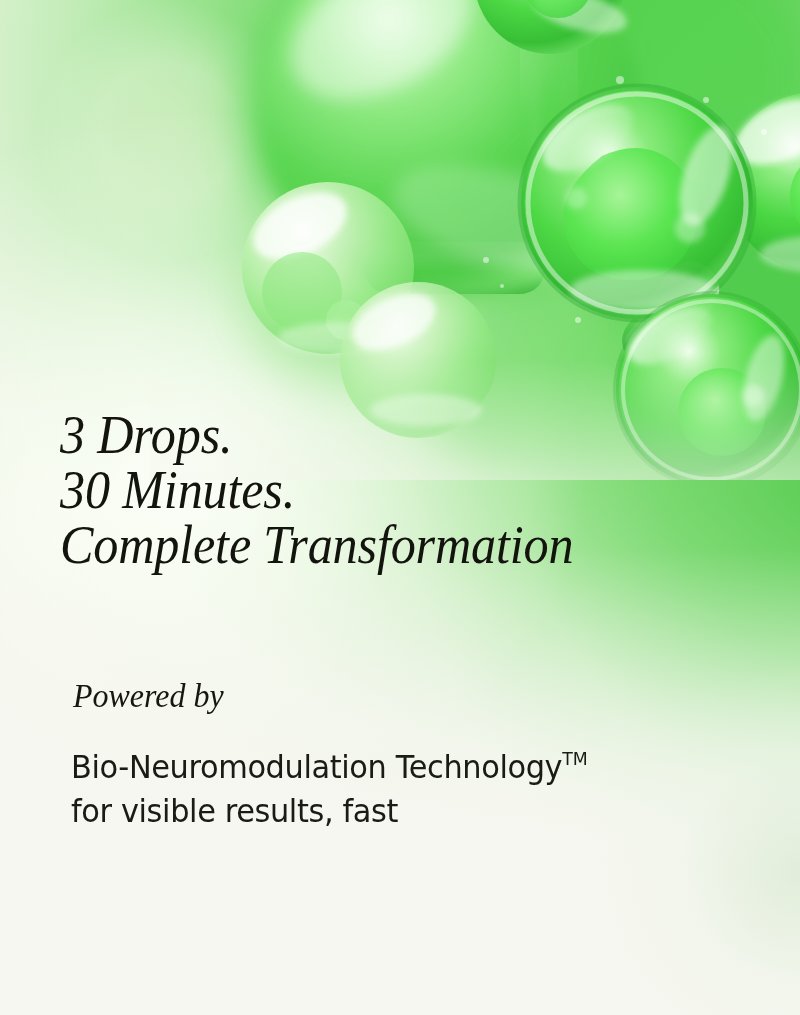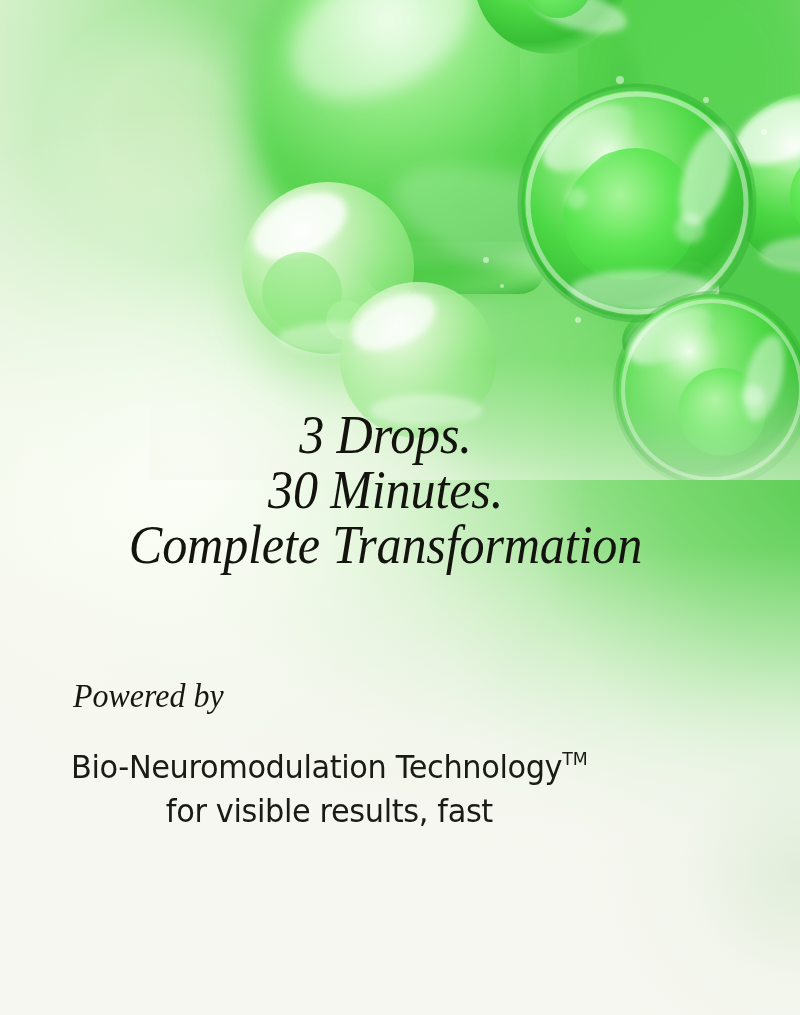--- a/index.html
+++ b/index.html
@@ -8,21 +8,20 @@
     padding: 0;
     background: #ffffff;
   }
   #stage {
     position: relative;
     width: 800px;
     height: 1015px;
     overflow: hidden;
     background: #f6f7f1;
     font-family: "Liberation Sans", sans-serif;
-    text-align: center;
   }
 
   
   .bg-layer {
     position: absolute;
     inset: 0;
     pointer-events: none;
   }
   
   .bg-base {

